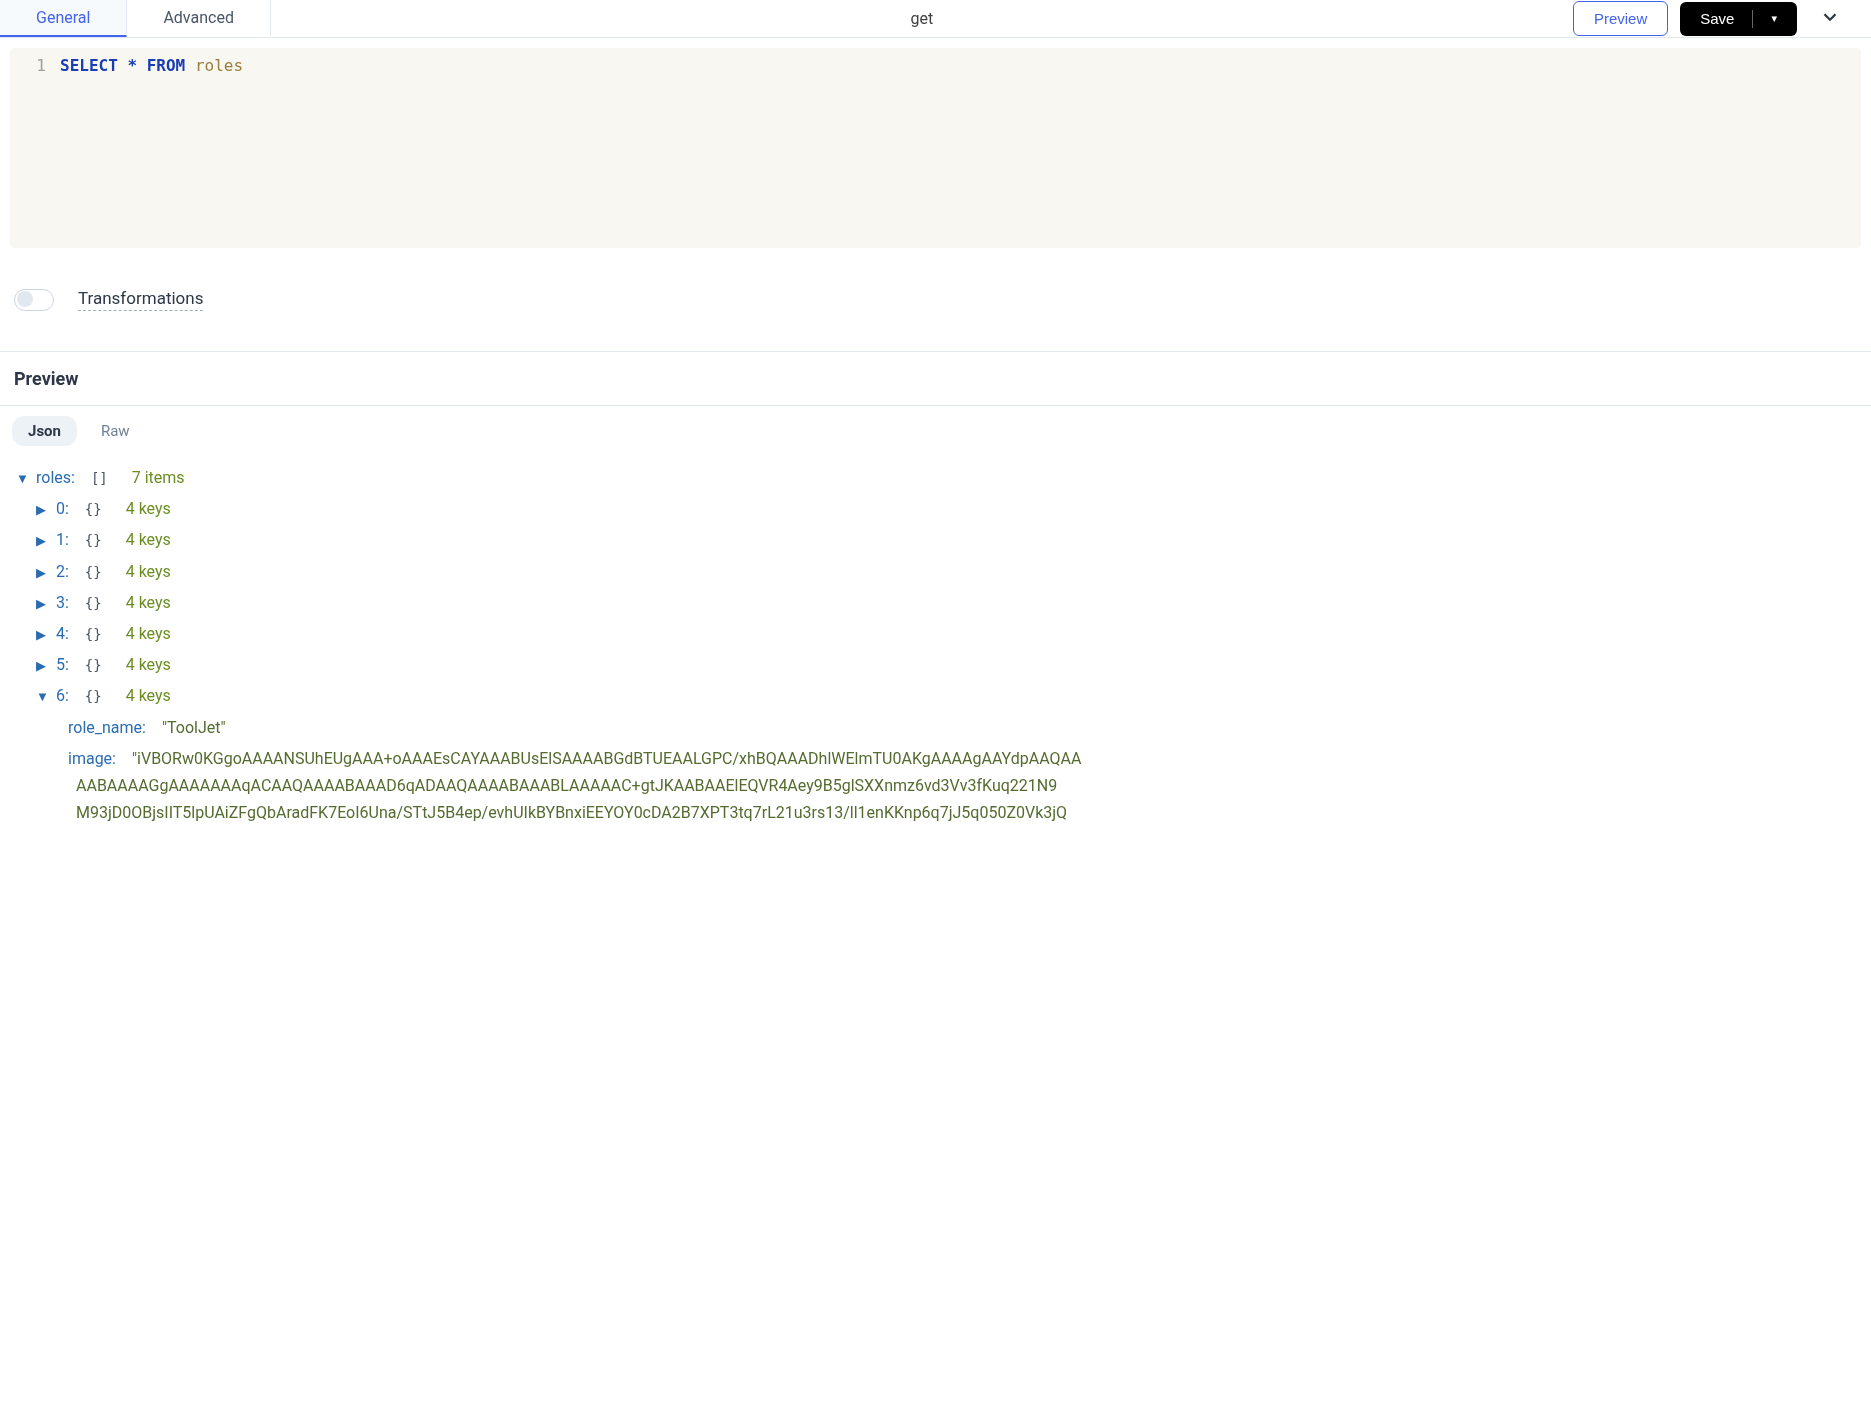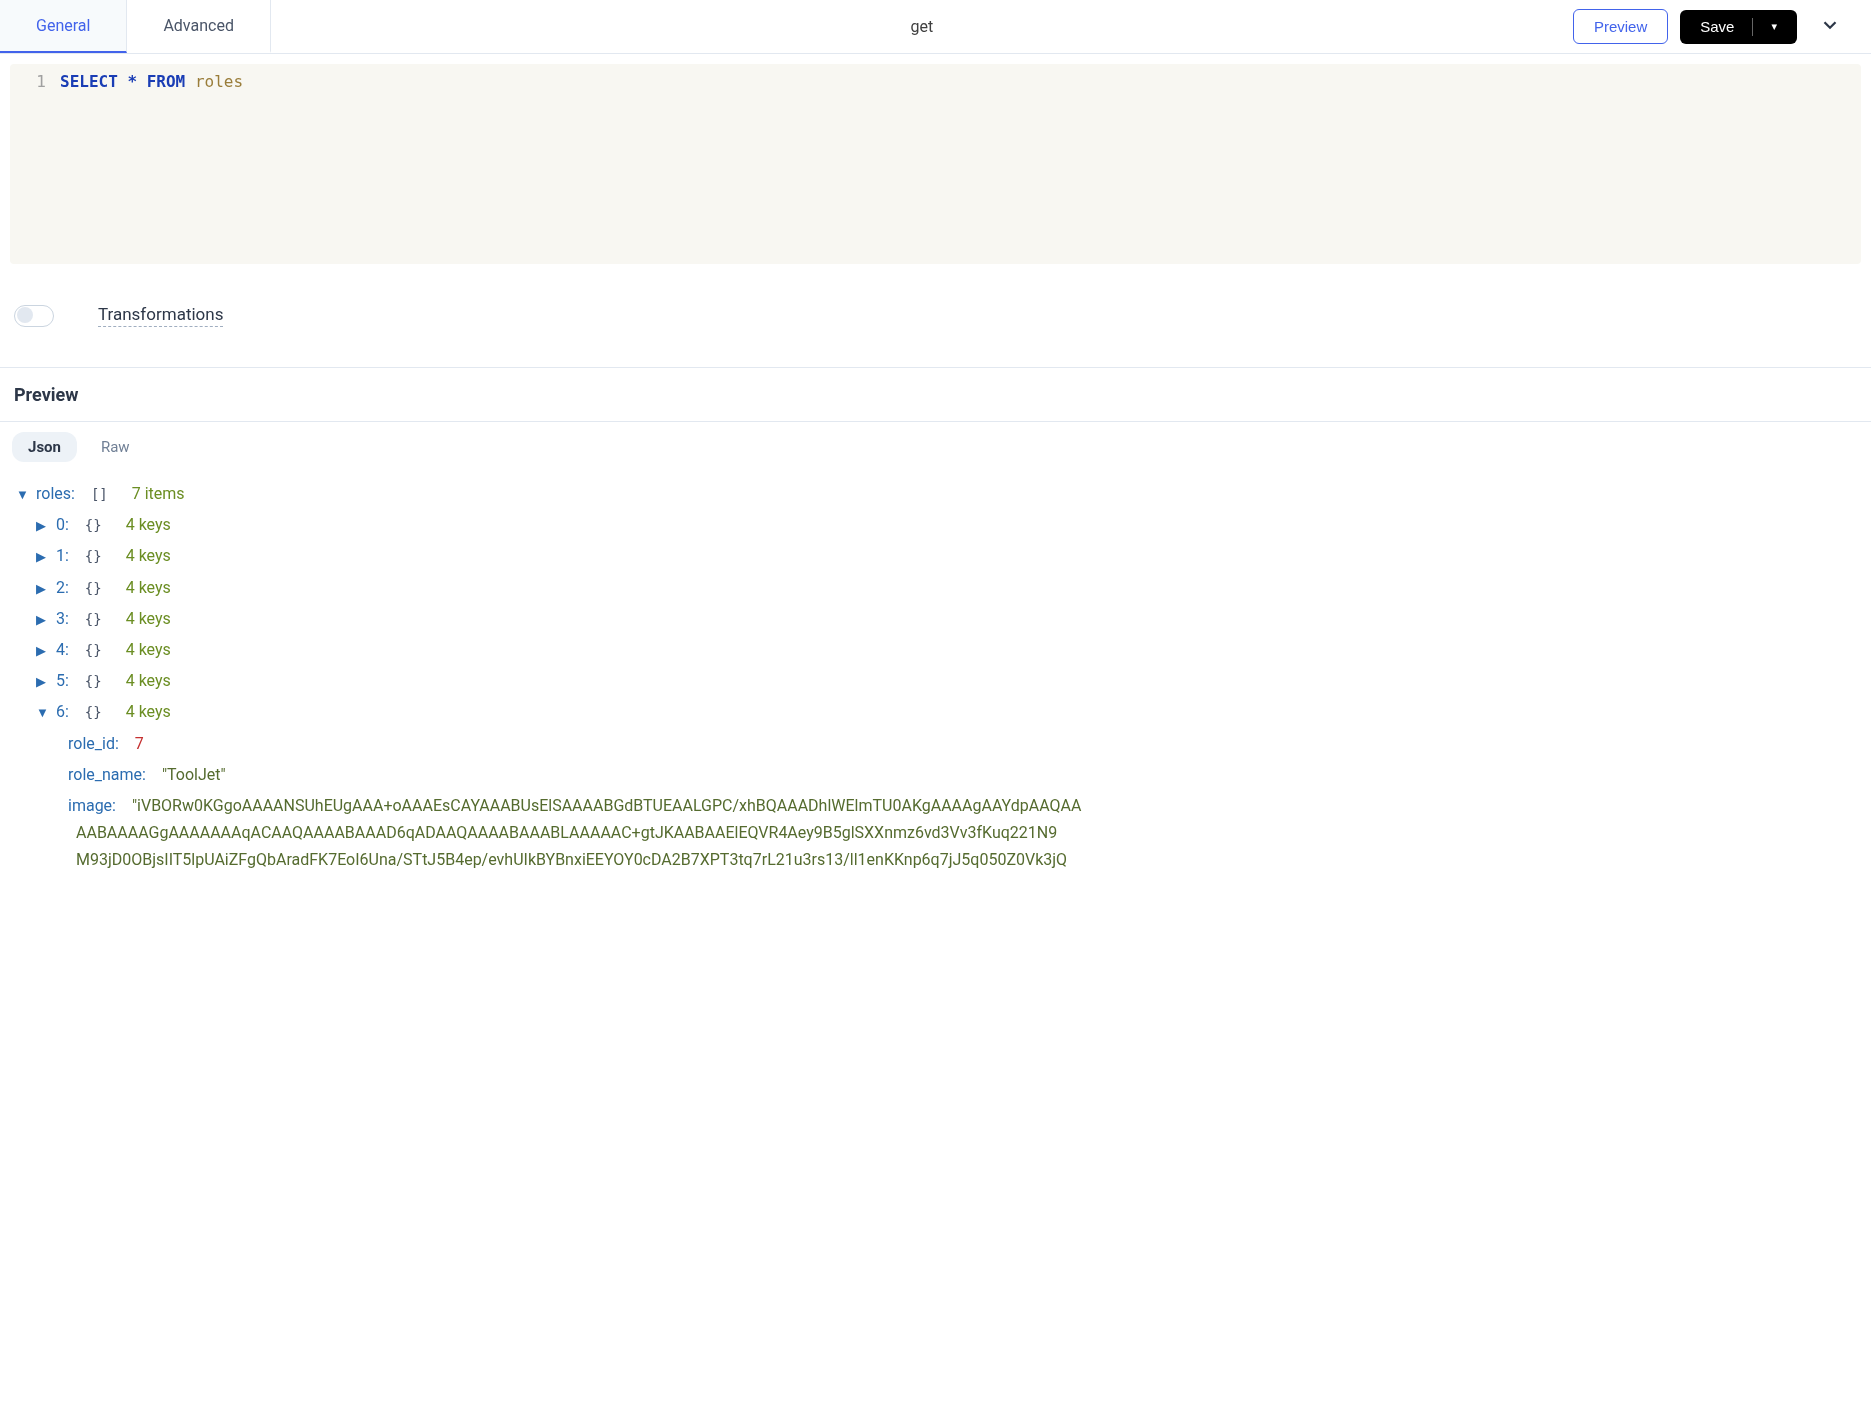--- a/index.html
+++ b/index.html
@@ -10,21 +10,21 @@
     body {
       font-family: -apple-system, BlinkMacSystemFont, "Segoe UI", Roboto, Helvetica, Arial, sans-serif;
       background: #fff;
       color: #1a202c;
       font-size: 14px;
     }
     .header {
       display: flex;
       align-items: center;
       border-bottom: 1px solid #e2e8f0;
-      height: 54px;
+      height: 38px;
       padding-right: 20px;
     }
     .tabs-left {
       display: flex;
       height: 100%;
     }
     .tab {
       padding: 0 36px;
       display: flex;
       align-items: center;
@@ -121,21 +121,21 @@
     .op {
       color: #1a3db5;
       font-weight: 700;
     }
     .ident {
       color: #9a7d3a;
     }
     .transformations-row {
       display: flex;
       align-items: center;
-      gap: 44px;
+      gap: 24px;
       padding: 30px 14px 40px;
     }
     .toggle {
       width: 40px;
       height: 22px;
       background: #fff;
       border: 1.5px solid #cbd5e0;
       border-radius: 12px;
       position: relative;
       cursor: pointer;
@@ -351,25 +351,20 @@
   <div class="tree-row indent-1">
     <span class="tree-arrow">▼</span>
     <span class="tree-key">6:</span>
     <span>&nbsp;</span>
     <span class="tree-bracket">{}</span>
     <span>&nbsp;</span>
     <span class="tree-summary olive">4 keys</span>
   </div>
 
   <div class="tree-row indent-2">
-    <span class="tree-key">role_id:</span>
-    <span>&nbsp;</span>
-    <span class="tree-num">7</span>
-  </div>
-  <div class="tree-row indent-2">
     <span class="tree-key">role_name:</span>
     <span>&nbsp;</span>
     <span class="tree-str">"ToolJet"</span>
   </div>
   <div class="tree-row indent-2" style="align-items:flex-start;">
     <span class="tree-key">image:</span>
     <span>&nbsp;</span>
     <span class="image-firstline">"iVBORw0KGgoAAAANSUhEUgAAA+oAAAEsCAYAAABUsElSAAAABGdBTUEAALGPC/xhBQAAADhlWElmTU0AKgAAAAgAAYdpAAQAA</span>
   </div>
   <div class="image-value">AABAAAAGgAAAAAAAqACAAQAAAABAAAD6qADAAQAAAABAAABLAAAAAC+gtJKAABAAElEQVR4Aey9B5glSXXnmz6vd3Vv3fKuq221N9</div>

